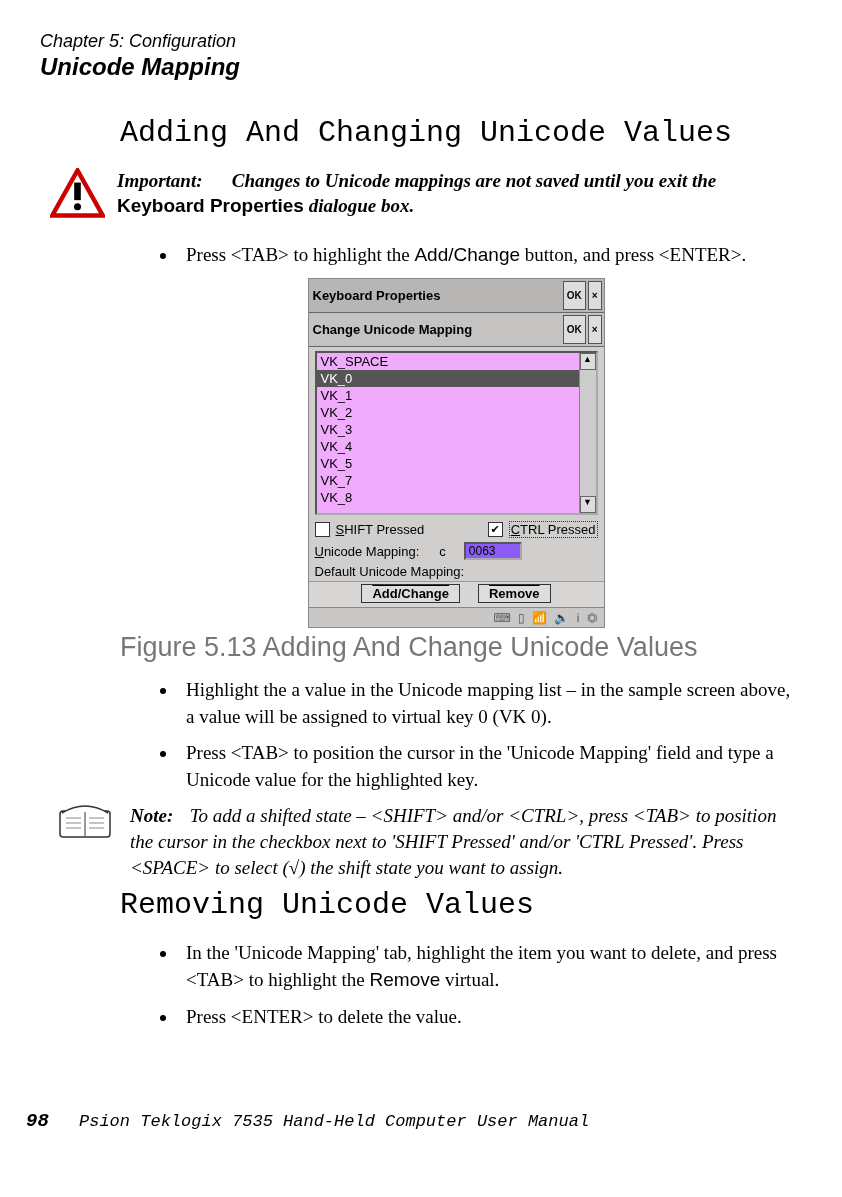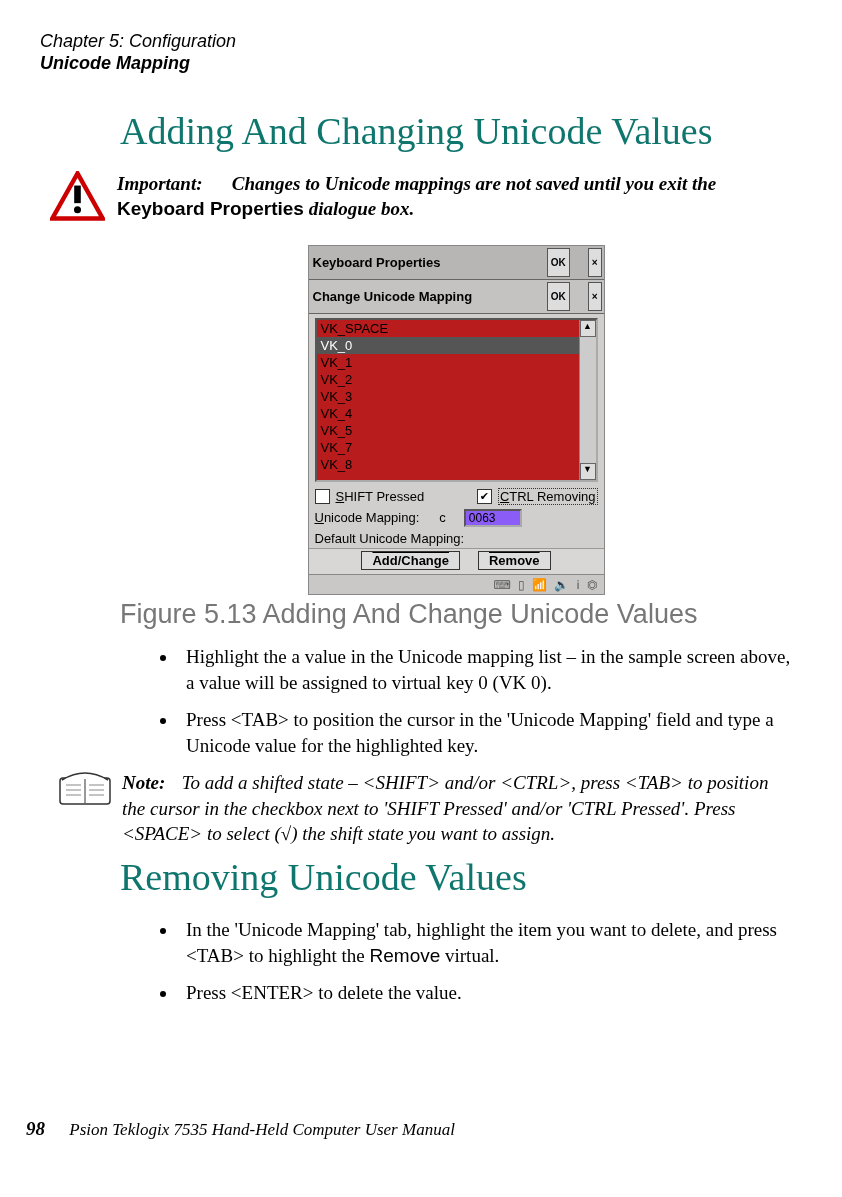--- a/index.html
+++ b/index.html
@@ -23,34 +23,34 @@
   .header-chapter {
     font-style: italic;
     font-size: 18px;
     font-family: Arial, Helvetica, sans-serif;
     color: #000;
     line-height: 1.25;
   }
   .header-sub {
     font-style: italic;
     font-weight: bold;
-    font-size: 18px;
+    font-size: 24px;
     font-family: Arial, Helvetica, sans-serif;
     color: #000;
   }
   .content {
     margin-left: 80px;
     margin-right: 10px;
     margin-top: 35px;
   }
   .h3 {
-    font-family: Liberation Serif, serif;
+    font-family: Liberation Mono, monospace;
     font-weight: 300;
-    font-size: 38px;
-    color: #0f766e;
+    font-size: 30px;
+    color: #000000;
     letter-spacing: 0px;
     margin-bottom: 18px;
     font-stretch: condensed;
   }
   .important-row {
     display: flex;
     align-items: flex-start;
     gap: 12px;
     margin-left: -70px;
     margin-bottom: 20px;
@@ -96,45 +96,45 @@
     font-family: Arial, Helvetica, sans-serif;
     font-weight: 300;
     color: #777;
     font-size: 27px;
     margin: 4px 0 8px 0;
     font-stretch: condensed;
   }
   .note-row {
     display: flex;
     align-items: flex-start;
-    gap: 10px;
+    gap: 18px;
     margin-left: -62px;
     margin-top: 8px;
     margin-bottom: 8px;
   }
   .note-icon {
     width: 54px;
     flex-shrink: 0;
   }
   .note-text {
     font-style: italic;
     font-size: 19px;
     line-height: 1.35;
   }
   .note-label {
     font-weight: bold;
     display: inline-block;
     width: 55px;
   }
   .footer {
     position: absolute;
-    bottom: 16px;
+    bottom: 24px;
     left: 26px;
     font-style: italic;
-    font-family: Liberation Serif, serif;
+    font-family: Liberation Mono, monospace;
     font-size: 17px;
   }
   .footer .pnum {
     font-weight: bold;
     font-style: italic;
     font-size: 19px;
     margin-right: 20px;
   }
 
   
@@ -155,25 +155,25 @@
     align-items: center;
     font-weight: bold;
     font-size: 13px;
   }
   .mock .titlebar .t-title { flex: 1; padding-left: 2px; }
   .mock .tbtn {
     border: 1px solid #555;
     background: #ddd;
     font-size: 10px;
     padding: 8px 3px;
-    margin-left: 18px;
+    margin-left: 2px;
     font-weight: bold;
   }
   .mock .listbox {
-    background: #b91c1c;
+    background: #f0abfc;
     border: 2px inset #aaa;
     margin: 4px 6px 4px 6px;
     height: 160px;
     position: relative;
     overflow: hidden;
   }
   .mock .listbox .item {
     padding: 1px 4px;
     font-size: 13px;
   }
@@ -265,20 +265,25 @@
           <rect x="22" y="13" width="6" height="16" fill="#000"></rect>
           <circle cx="25" cy="35" r="3.2" fill="#000"></circle>
         </svg>
       </div>
       <div class="important-text">
         <span class="important-label">Important:</span>
         <span>Changes to Unicode mappings are not saved until you exit the </span><span class="kbd-prop">Keyboard Properties</span><span> dialogue box.</span>
       </div>
     </div>
 
+    <ul class="body">
+      <li>
+        <span>Press &lt;TAB&gt; to highlight the </span><span class="inline-sans">Add/Change</span><span> button, and press &lt;ENTER&gt;.</span>
+      </li>
+    </ul>
 
     <div class="fig-wrap">
       <div class="mock">
         <div class="titlebar">
           <span class="t-title">Keyboard Properties</span>
           <span class="tbtn">OK</span>
           <span class="tbtn">×</span>
         </div>
         <div class="titlebar" style="background:#c5c3c2;">
           <span class="t-title">Change Unicode Mapping</span>
@@ -300,21 +305,21 @@
             <div style="position:absolute;bottom:0;left:0;right:0;">
               <div class="arr">▼</div>
             </div>
           </div>
         </div>
         <div class="row">
           <span class="chk"></span>
           <span class="underline-first">SHIFT Pressed</span>
           <span style="flex:1"></span>
           <span class="chk">✔</span>
-          <span class="dotted-sel underline-first">CTRL Removing</span>
+          <span class="dotted-sel underline-first">CTRL Pressed</span>
         </div>
         <div class="row">
           <span class="underline-first">Unicode Mapping:</span>
           <span style="width:8px"></span>
           <span>c</span>
           <span style="width:6px"></span>
           <span class="ufield">0063</span>
         </div>
         <div class="row">
           <span>Default Unicode Mapping:</span>

